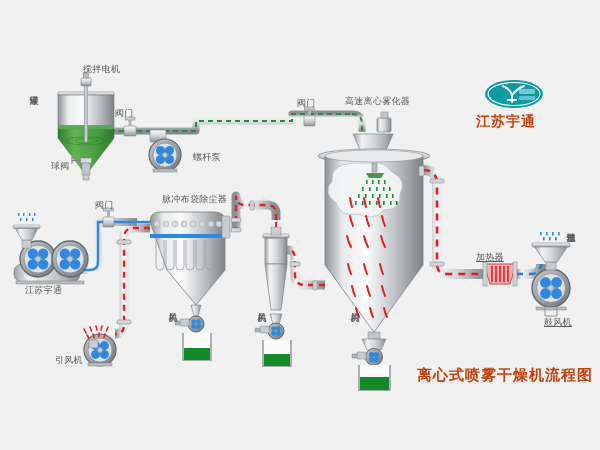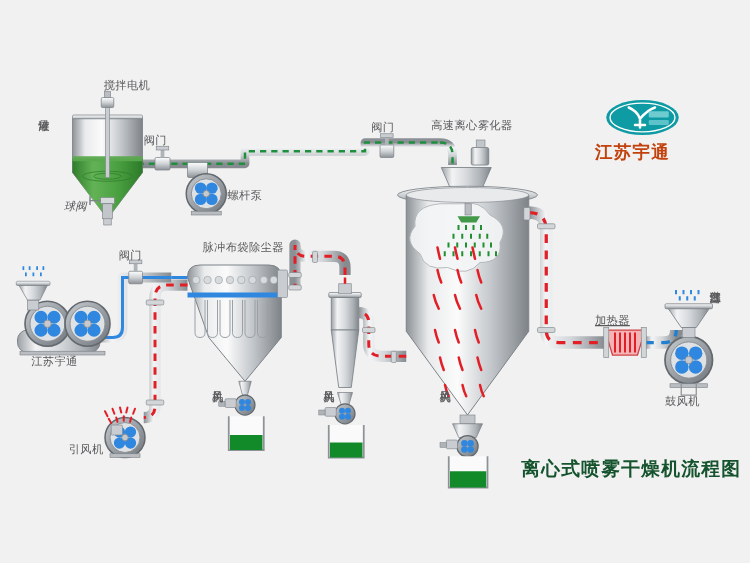--- a/index.html
+++ b/index.html
@@ -5,21 +5,21 @@
   html,body{margin:0;padding:0;}
   body{
     width:600px;height:450px;
     background:#f0f0f0;
     font-family:"DejaVu Sans","Liberation Sans",sans-serif;
     overflow:hidden;
   }
   #stage{position:relative;width:600px;height:450px;background:#f1f1f1;}
   .lbl{position:absolute;color:#58595b;font-size:9px;line-height:10px;white-space:nowrap;letter-spacing:.3px;}
   .lbl.vert{writing-mode:vertical-rl;text-orientation:upright;white-space:normal;line-height:10px;}
-  .title{position:absolute;color:#14532d;font-size:15px;font-weight:bold;letter-spacing:1px;}
+  .title{position:absolute;color:#c2410c;font-size:15px;font-weight:bold;letter-spacing:1px;}
   .brand-text{position:absolute;color:#c2410c;font-size:14px;font-weight:bold;letter-spacing:1px;}
   svg{position:absolute;left:0;top:0;}
 </style>
 </head>
 <body>
 
 <div id="stage">
 
   <svg width="600" height="450" viewBox="0 0 600 450">
     <defs>
@@ -410,32 +410,32 @@
       <ellipse cx="514" cy="94" rx="29" ry="14" fill="#0f9ba4"></ellipse>
       <ellipse cx="514" cy="94" rx="26" ry="11.5" fill="none" stroke="#ffffff" stroke-width="1.1"></ellipse>
       <path d="M503 86 q7 3 9 9 M512 95 l0 7 M508 100 l8 0 M512 95 q6 -7 12 -9" fill="none" stroke="#ffffff" stroke-width="2" stroke-linecap="round"></path>
       <rect x="519" y="89" width="16" height="5" rx="1" fill="#7fd3d8" opacity="0.85"></rect>
       <rect x="519" y="96" width="16" height="4" rx="1" fill="#7fd3d8" opacity="0.7"></rect>
     </g>
   </svg>
 
   <span class="lbl" style="left:83px;top:64px;">搅拌电机</span>
   <span class="lbl vert" style="left:29px;top:88px;">母液罐</span>
-  <span class="lbl" style="left:51px;top:161px;font-style:italic;">球阀</span>
+  <span class="lbl" style="left:51px;top:161px;">球阀</span>
   <span class="lbl" style="left:115px;top:108px;">阀门</span>
-  <span class="lbl" style="left:182px;top:152px;">螺杆泵</span>
+  <span class="lbl" style="left:193px;top:152px;">螺杆泵</span>
   <span class="lbl" style="left:297px;top:98px;">阀门</span>
   <span class="lbl" style="left:345px;top:96px;text-align:center;">高速离心雾化器</span>
   <span class="lbl" style="left:25px;top:285px;">江苏宇通</span>
   <span class="lbl" style="left:95px;top:200px;">阀门</span>
   <span class="lbl" style="left:162px;top:194px;">脉冲布袋除尘器</span>
   <span class="lbl" style="left:55px;top:355px;">引风机</span>
   <span class="lbl vert" style="left:168px;top:305px;">关风机</span>
   <span class="lbl vert" style="left:257px;top:305px;">关风机</span>
   <span class="lbl vert" style="left:350px;top:305px;">关风机</span>
   <span class="lbl" style="left:476px;top:252px;text-decoration:underline;">加热器</span>
   <span class="lbl vert" style="left:566px;top:225px;">空气过滤器</span>
-  <span class="lbl" style="left:532px;top:317px;">鼓风机</span>
+  <span class="lbl" style="left:544px;top:317px;text-decoration:underline;">鼓风机</span>
 
   <span class="brand-text" style="left:476px;top:113px;">江苏宇通</span>
   <span class="title" style="left:417px;top:366px;">离心式喷雾干燥机流程图</span>
 
 </div>
 
 </body></html>

